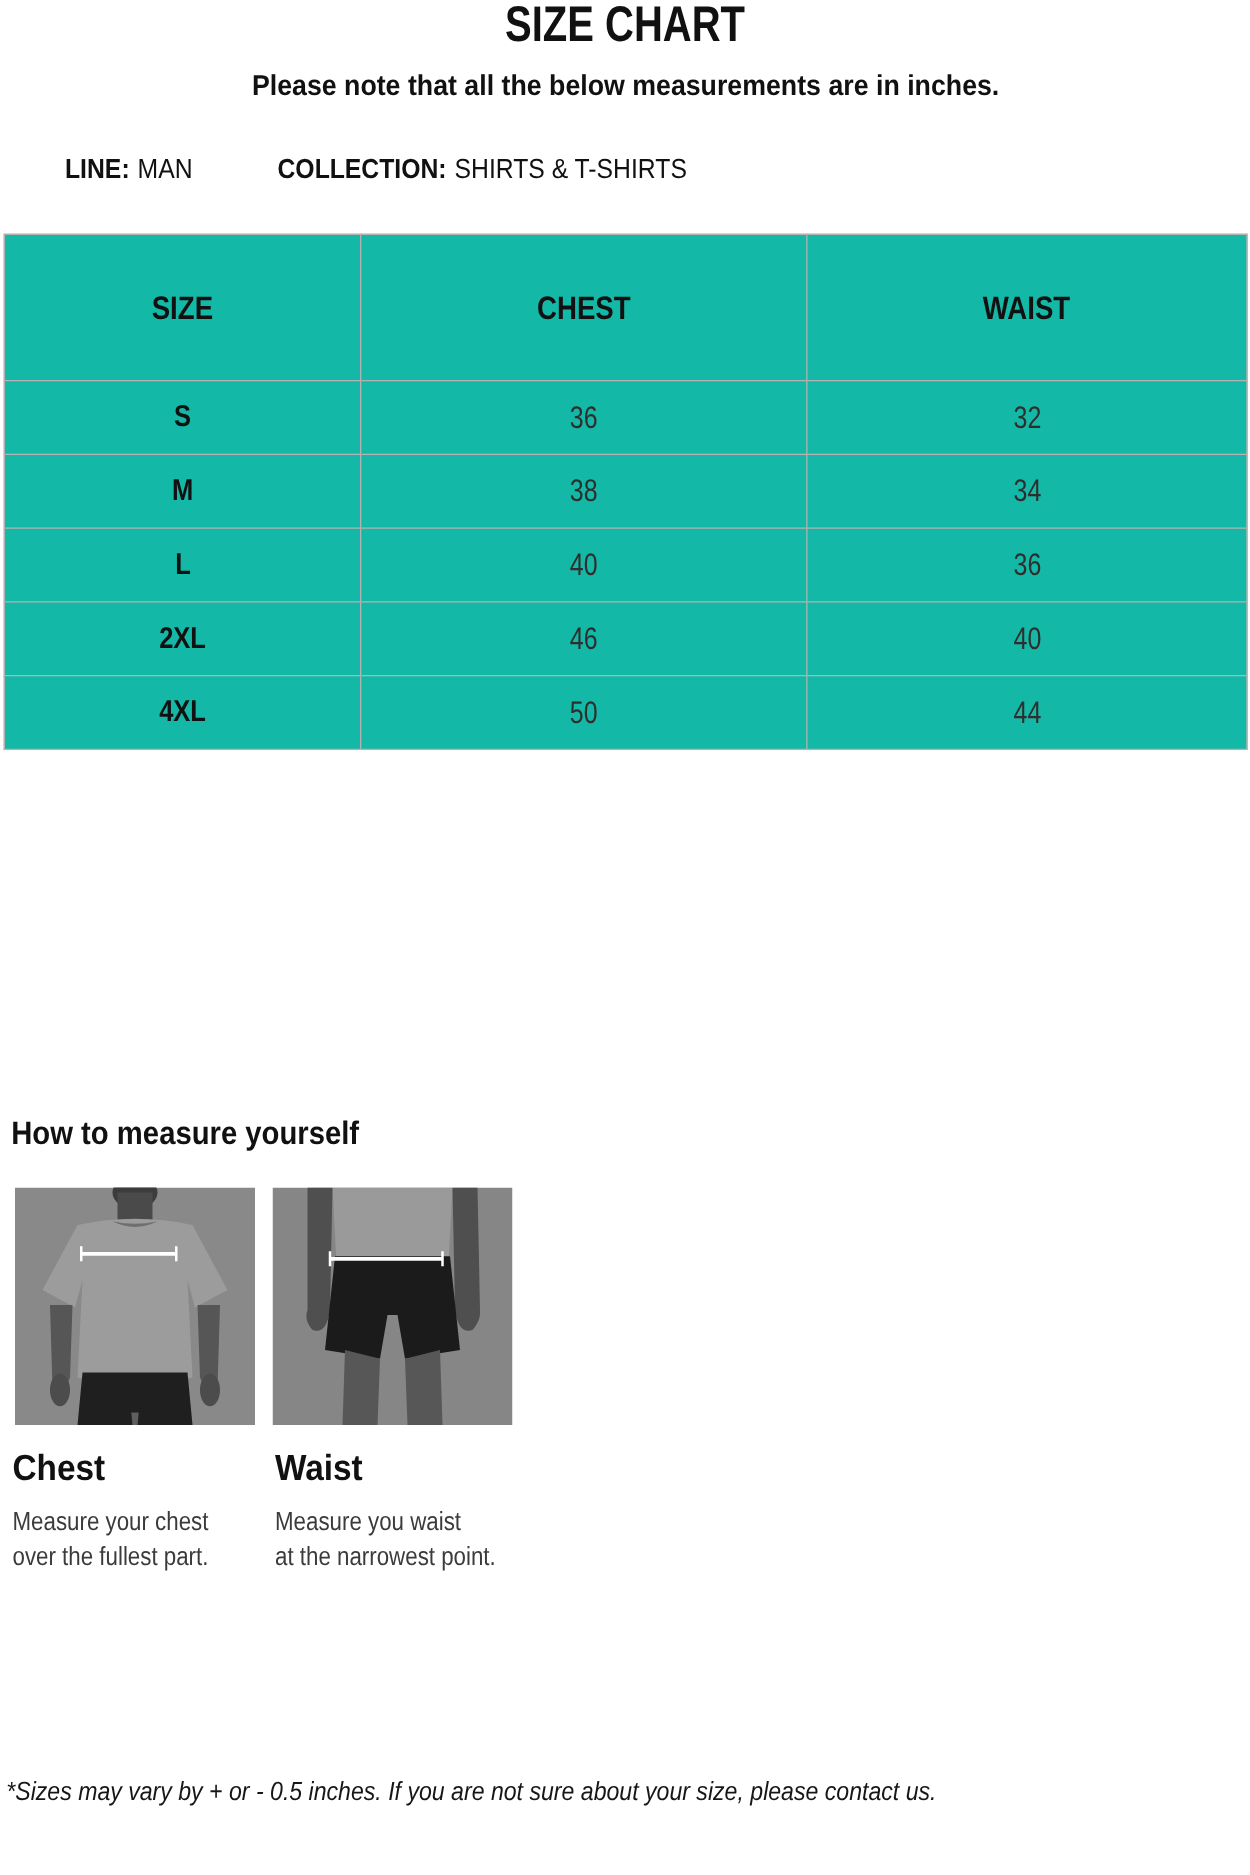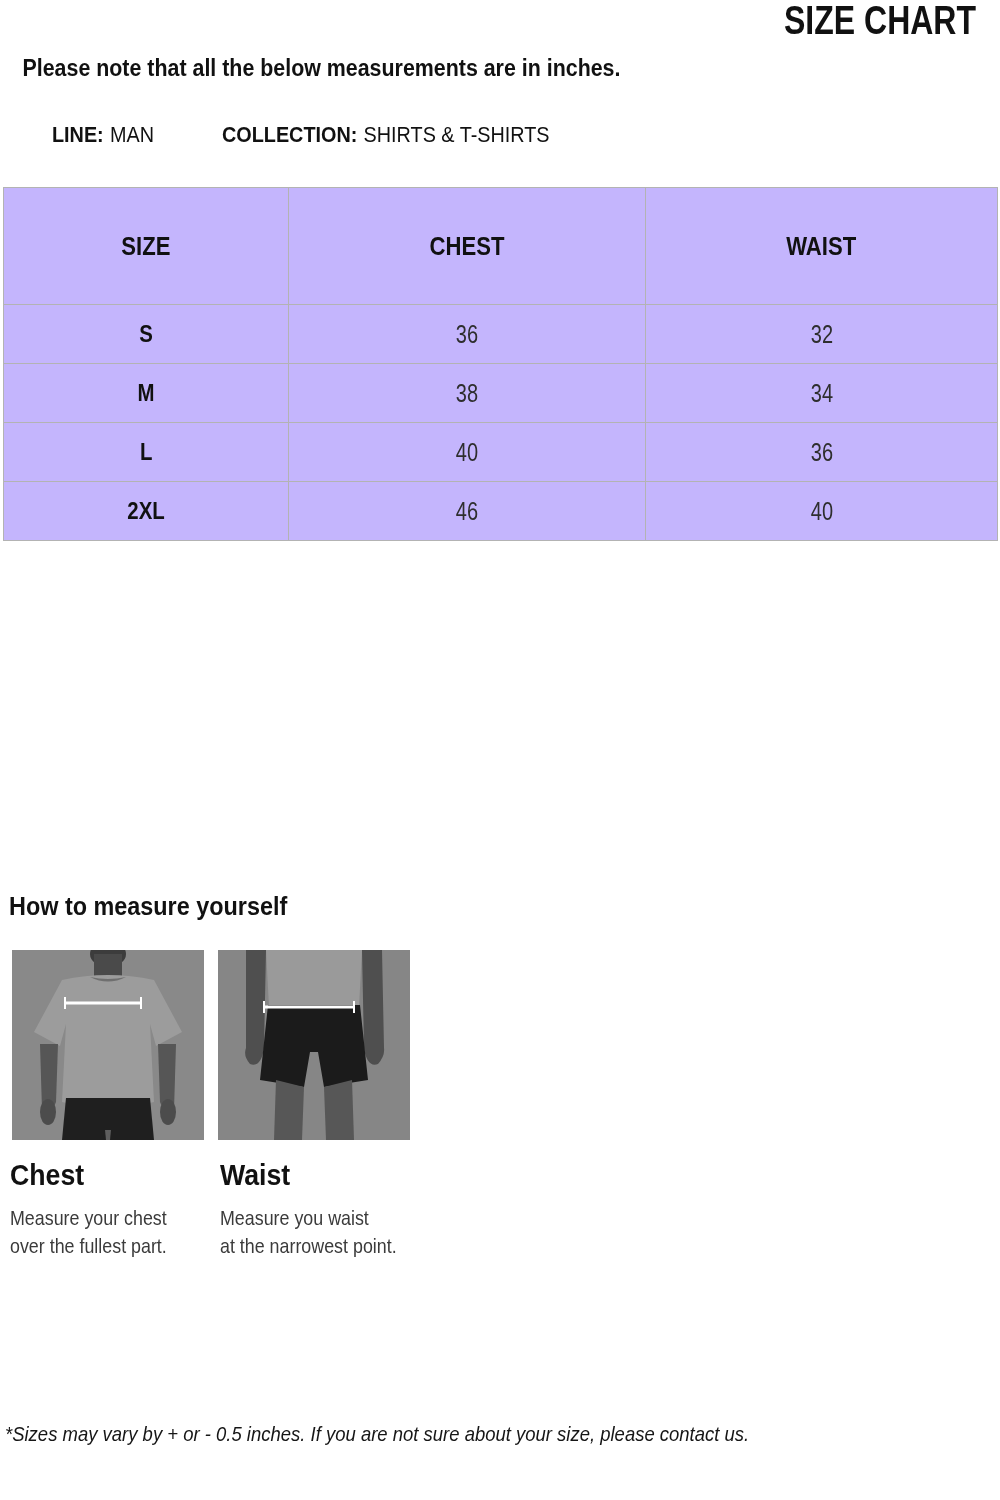--- a/index.html
+++ b/index.html
@@ -9,30 +9,31 @@
     position: relative;
     width: 1000px;
     height: 1500px;
     background: #ffffff;
     overflow: hidden;
   }
 
   
   .title-wrap {
     position: absolute; top: 0; left: 0; width: 1000px;
-    text-align: right;
+    text-align: center;
   }
   .title-text {
     display: inline-block;
     font-size: 40px; font-weight: 700; line-height: 40px;
     transform: scaleX(.80); transform-origin: 50% 50%;
     letter-spacing: 0px; white-space: nowrap;
   }
   .subtitle-wrap {
     position: absolute; top: 53px; left: 0; width: 1000px;
+    text-align: center;
   }
   .subtitle-text {
     display: inline-block;
     font-size: 23px; font-weight: 700; line-height: 30px;
     transform: scaleX(.93); transform-origin: 50% 50%;
     white-space: nowrap;
   }
   .meta-row { position: absolute; top: 121px; left: 0; width: 853px; height: 30px; }
   .meta-group {
     position: absolute; top: 0; white-space: nowrap;
@@ -42,21 +43,21 @@
   .meta-line { left: 52px; }
   .meta-collection { left: 222px; }
   .meta-label { font-weight: 700; margin-right: 7px; }
   .meta-value { font-weight: 400; }
 
   
   table.size-table {
     position: absolute; top: 187px; left: 3px;
     width: 994px;
     border-collapse: collapse; table-layout: fixed;
-    background: #c4b5fd;
+    background: #14b8a6;
   }
   table.size-table th, table.size-table td {
     border: 1px solid #b3b3b3;
     text-align: center; vertical-align: middle;
     padding: 0;
   }
   table.size-table th { height: 117px; }
   table.size-table td { height: 59px; }
   .th-text {
     display: inline-block;
@@ -161,20 +162,25 @@
       <tr>
         <td><span class="cell-size">L</span></td>
         <td><span class="cell-num">40</span></td>
         <td><span class="cell-num">36</span></td>
       </tr>
       <tr>
         <td><span class="cell-size">2XL</span></td>
         <td><span class="cell-num">46</span></td>
         <td><span class="cell-num">40</span></td>
       </tr>
+      <tr>
+        <td><span class="cell-size">4XL</span></td>
+        <td><span class="cell-num">50</span></td>
+        <td><span class="cell-num">44</span></td>
+      </tr>
     </tbody>
   </table>
 
   <div class="measure-heading">How to measure yourself</div>
 
   <div class="figure figure-chest">
     <svg width="192" height="190" viewBox="0 0 192 190" xmlns="http://www.w3.org/2000/svg">
       <rect width="192" height="190" fill="#898989"></rect>
 
       <ellipse cx="96" cy="4" rx="18" ry="13" fill="#3c3c3c"></ellipse>

